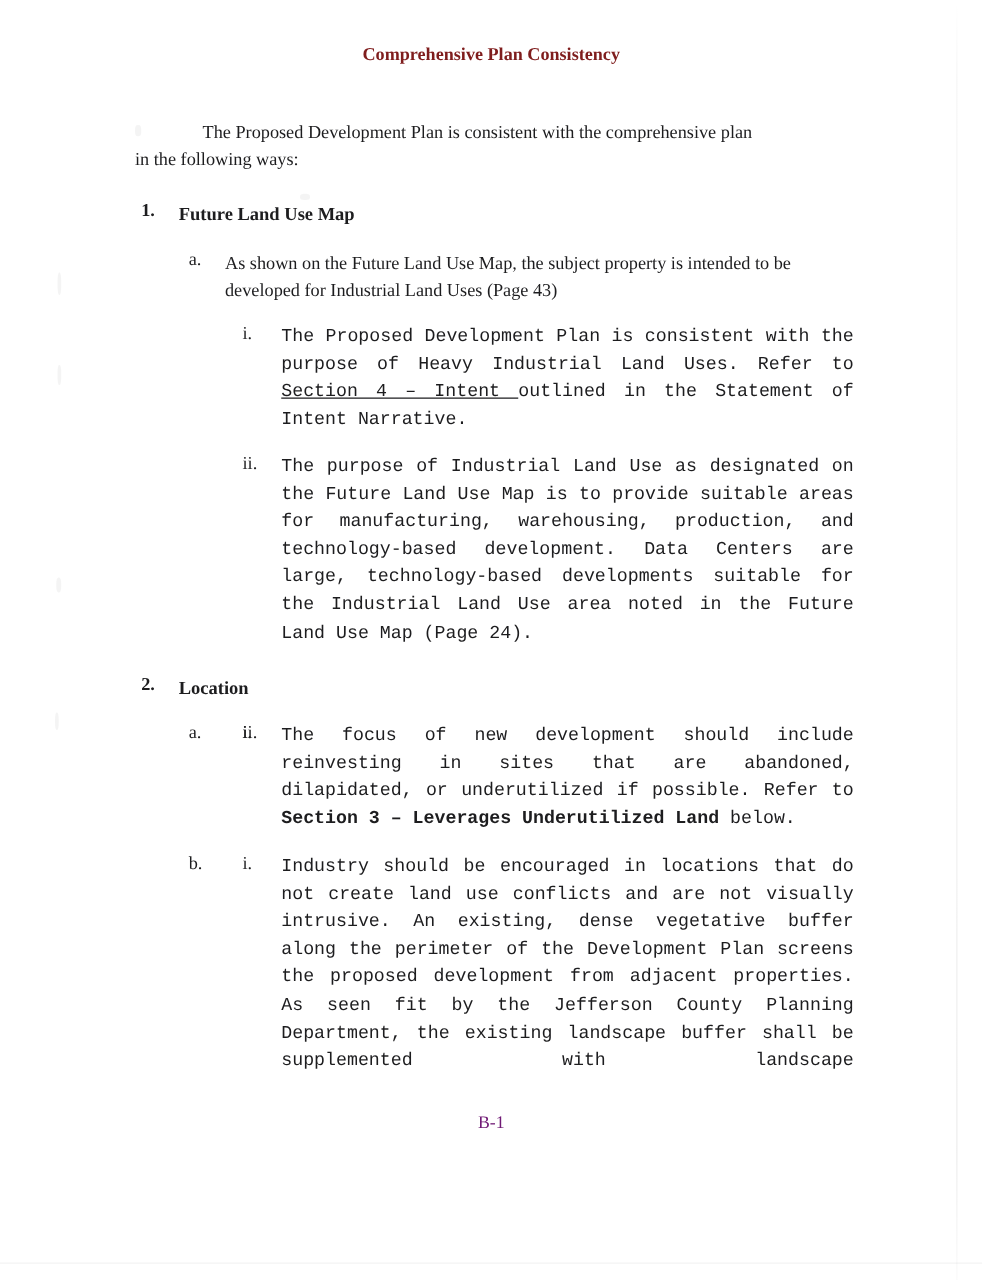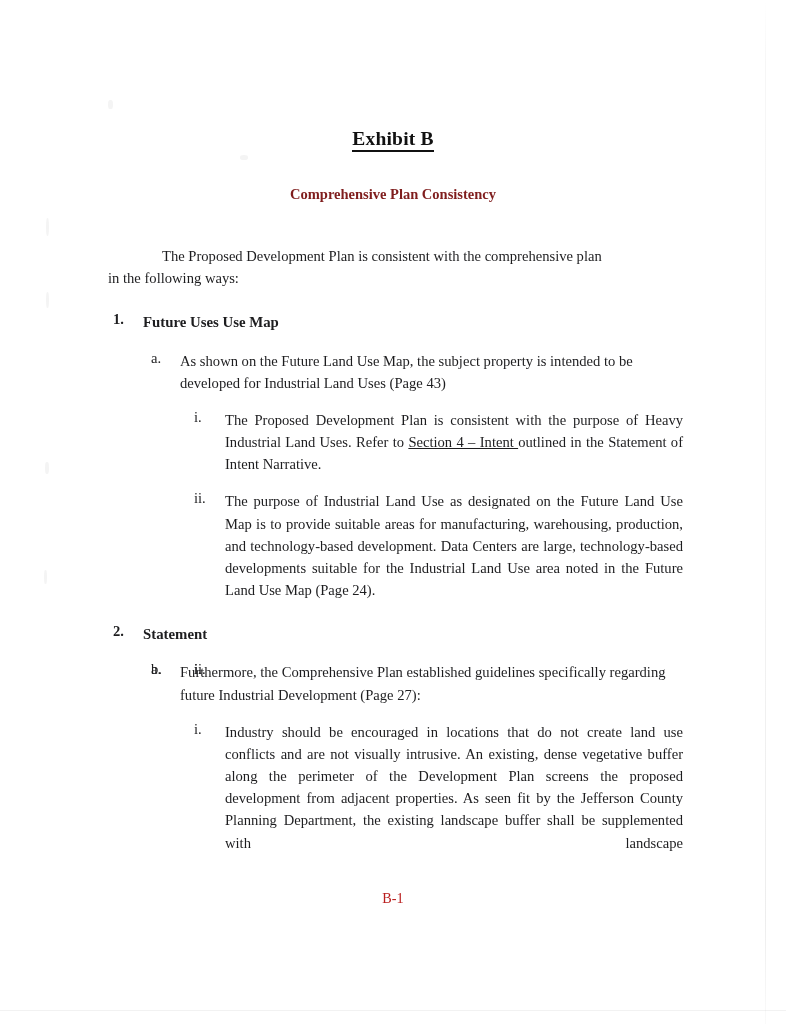--- a/index.html
+++ b/index.html
@@ -155,70 +155,70 @@
     top: 0;
     font-size: 14.6px;
   }
   .body-i {
     font-size: 14.6px;
     line-height: 1.52;
     padding-left: 31px;
     width: 458px;
     text-align: justify;
     text-justify: inter-word;
+    font-family: Liberation Mono, monospace;
   }
   .body-i.last-open {
     text-align: justify;
   }
   .body-i.last-open::after {
     content: "";
     display: inline-block;
     width: 100%;
   }
 
   .u-ref { text-decoration: underline; }
   .b-ref { font-weight: bold; }
 
   .footer {
     position: absolute;
     left: 0;
     top: 890px;
     width: 786px;
     text-align: center;
     font-size: 14.2px;
-    color: #b91c1c;
+    color: #701a75;
   }
 </style>
 </head>
 <body>
 
 <div class="page">
 
   <div class="scan-edge-right"></div>
   <div class="scan-edge-bottom"></div>
   <div class="scan-speck" style="left:46px;top:218px;width:3px;height:18px;"></div>
   <div class="scan-speck" style="left:46px;top:292px;width:3px;height:16px;"></div>
   <div class="scan-speck" style="left:45px;top:462px;width:4px;height:12px;"></div>
   <div class="scan-speck" style="left:44px;top:570px;width:3px;height:14px;"></div>
   <div class="scan-speck" style="left:108px;top:100px;width:5px;height:9px;"></div>
   <div class="scan-speck" style="left:240px;top:155px;width:8px;height:5px;"></div>
 
   <div class="content">
 
-    <h1 class="doc-title"><span class="u">Exhibit B</span></h1>
 
     <h2 class="doc-subtitle">Comprehensive Plan Consistency</h2>
 
     <p class="intro">The Proposed Development Plan is consistent with the comprehensive plan in the following ways:</p>
 
     <ol class="lvl1">
 
       <li>
         <span class="marker">1.</span>
-        <div class="heading1">Future Uses Use Map</div>
+        <div class="heading1">Future Land Use Map</div>
 
         <ol class="lvl2">
           <li>
             <span class="marker">a.</span>
             <div class="body-a">As shown on the Future Land Use Map, the subject property is intended to be developed for Industrial Land Uses (Page 43)</div>
 
             <ol class="lvl3">
               <li>
                 <span class="marker">i.</span>
                 <div class="body-i"><span>The Proposed Development Plan is consistent with the purpose of Heavy Industrial Land Uses. Refer to </span><span class="u-ref">Section 4 – Intent </span><span>outlined in the Statement of Intent Narrative.</span></div>
@@ -227,39 +227,39 @@
                 <span class="marker">ii.</span>
                 <div class="body-i"><span>The purpose of Industrial Land Use as designated on the Future Land Use Map is to provide suitable areas for manufacturing, warehousing, production, and technology-based development.  Data Centers are large, technology-based developments suitable for the Industrial Land Use area noted in the Future Land Use Map (Page 24).</span></div>
               </li>
             </ol>
           </li>
         </ol>
       </li>
 
       <li>
         <span class="marker">2.</span>
-        <div class="heading1">Statement</div>
+        <div class="heading1">Location</div>
 
         <ol class="lvl2">
           <li>
             <span class="marker">a.</span>
 
             <ol class="lvl3">
               <li>
                 <span class="marker">i.</span>
               </li>
               <li>
                 <span class="marker">ii.</span>
+                <div class="body-i"><span>The focus of new development should include reinvesting in sites that are abandoned, dilapidated, or underutilized if possible. Refer to </span><span class="b-ref">Section 3 – Leverages Underutilized Land</span><span> below.</span></div>
               </li>
             </ol>
           </li>
 
           <li>
             <span class="marker">b.</span>
-            <div class="body-a">Furthermore, the Comprehensive Plan established guidelines specifically regarding future Industrial Development (Page 27):</div>
 
             <ol class="lvl3">
               <li>
                 <span class="marker">i.</span>
                 <div class="body-i last-open"><span>Industry should be encouraged in locations that do not create land use conflicts and are not visually intrusive. An existing, dense vegetative buffer along the perimeter of the Development Plan screens the proposed development from adjacent properties. As seen fit by the Jefferson County Planning Department, the existing landscape buffer shall be supplemented with landscape</span></div>
               </li>
             </ol>
           </li>
         </ol>
       </li>

